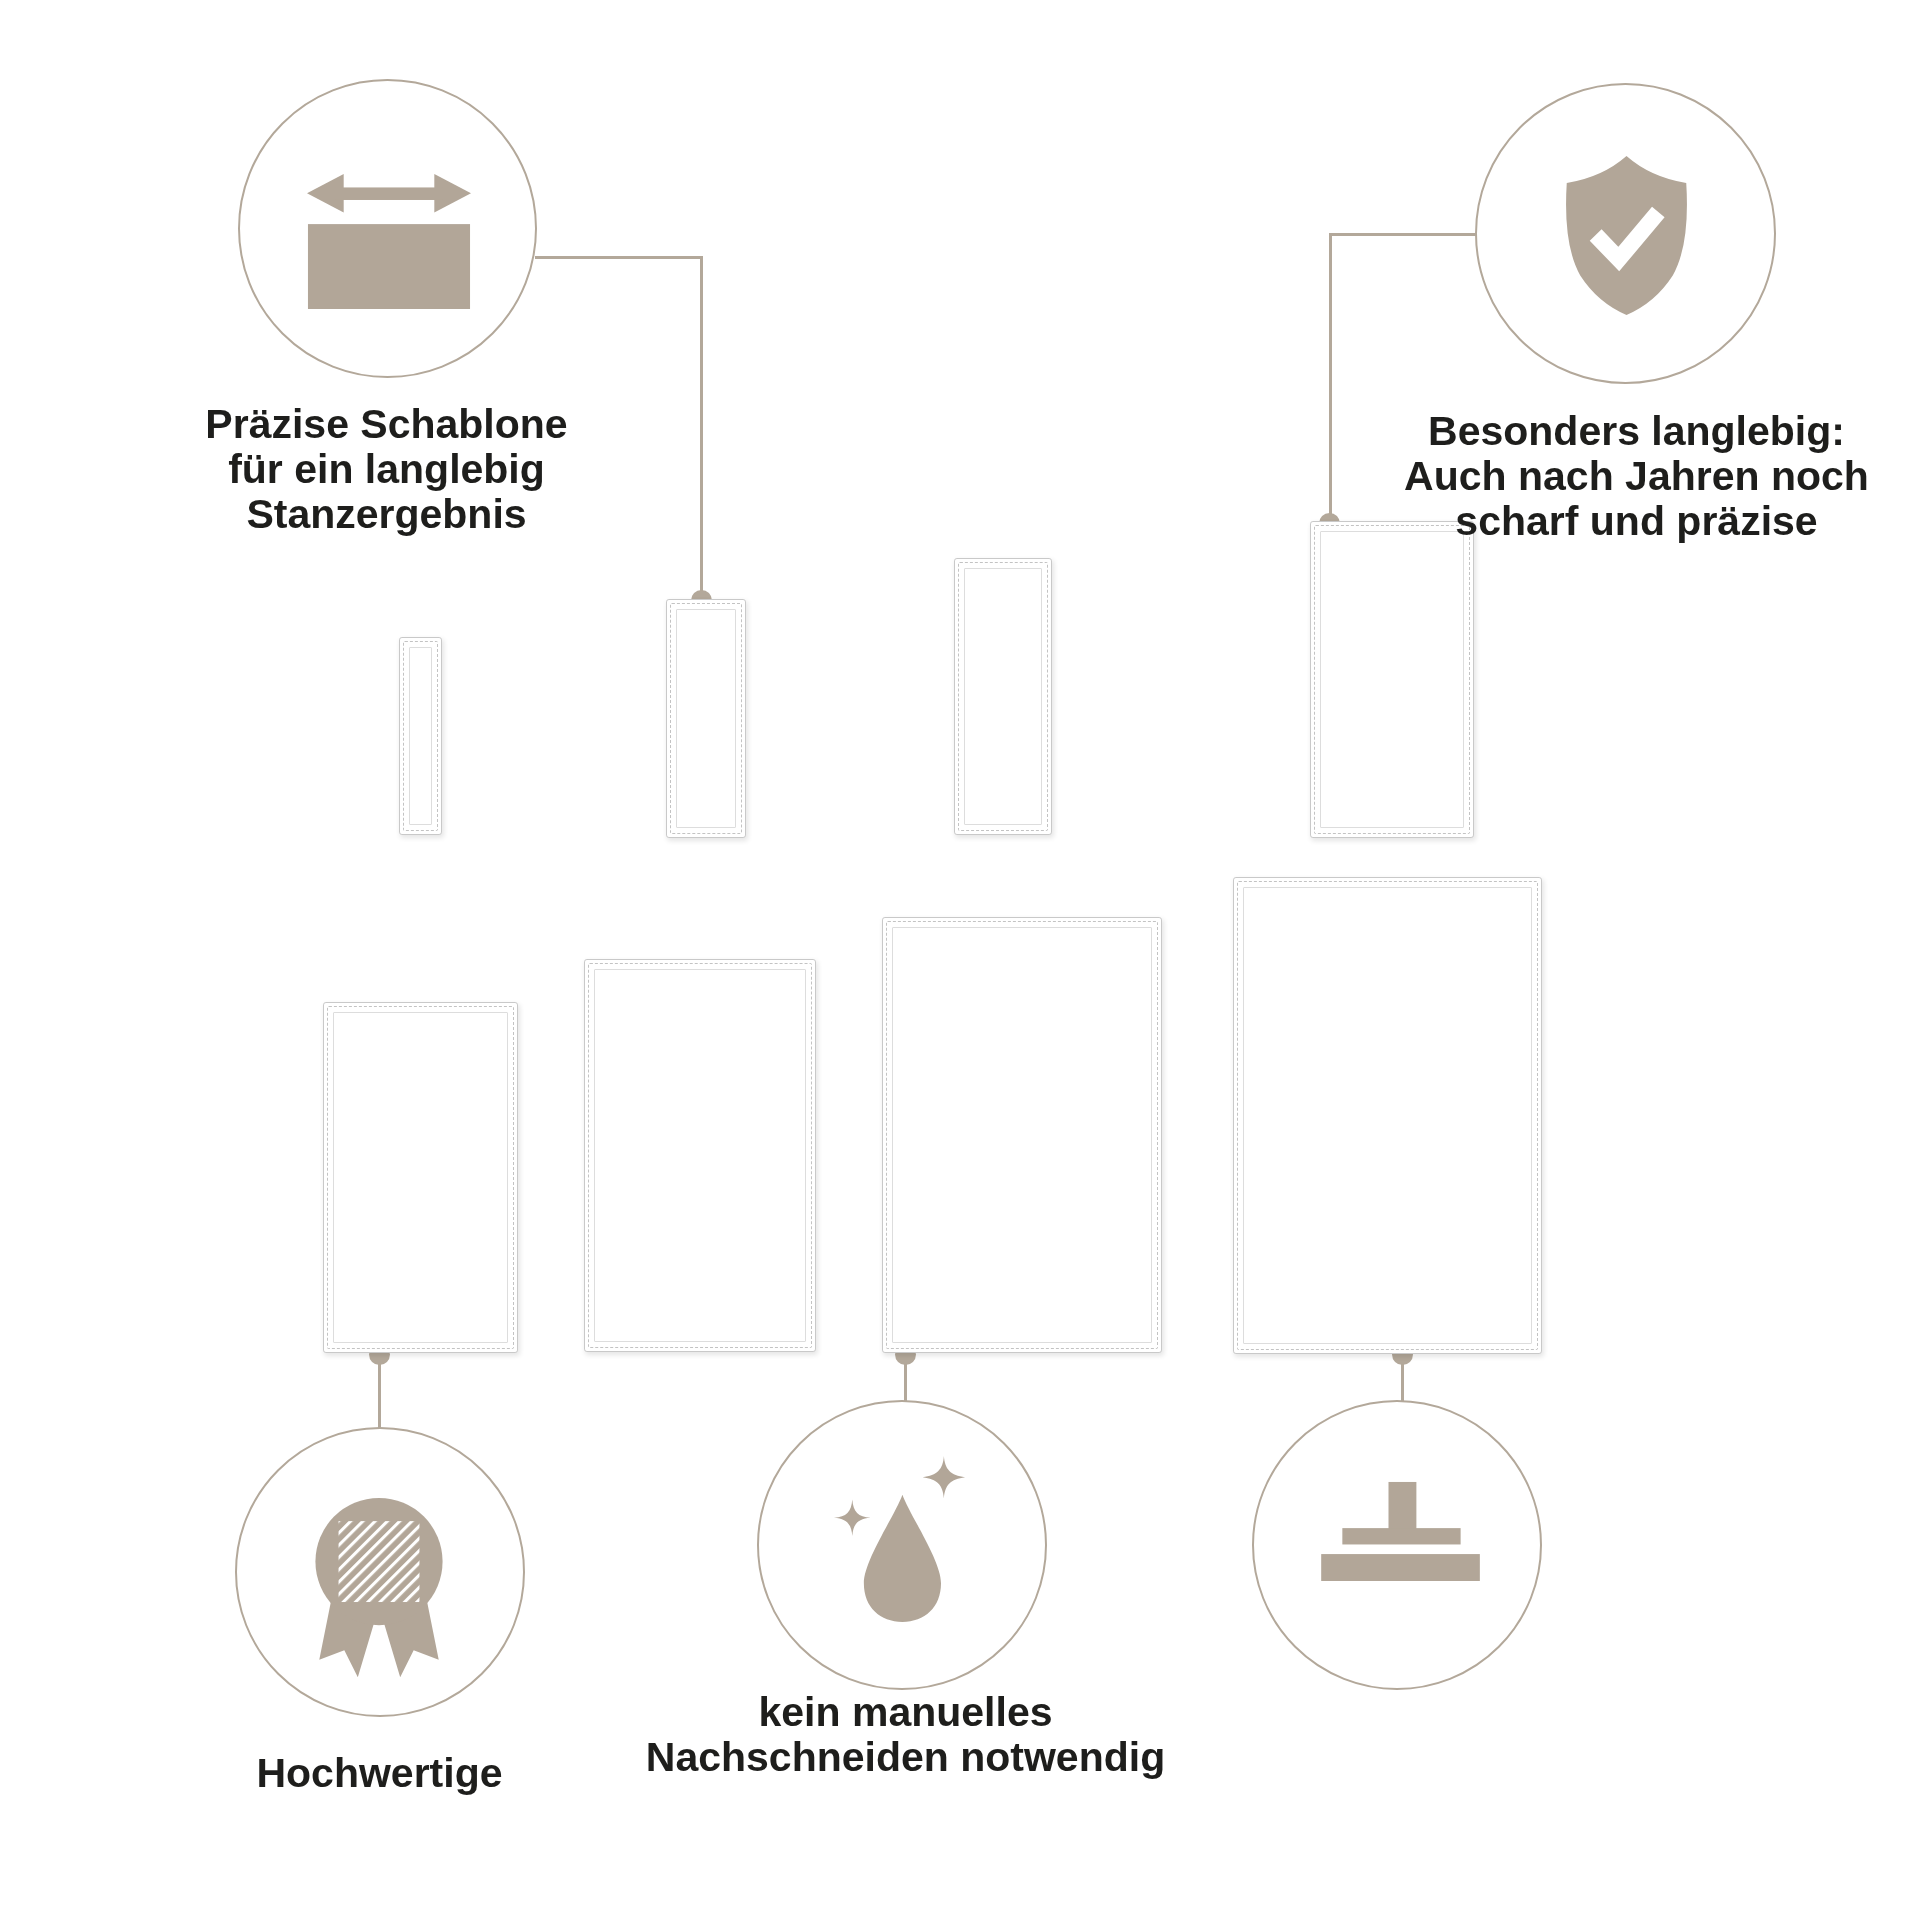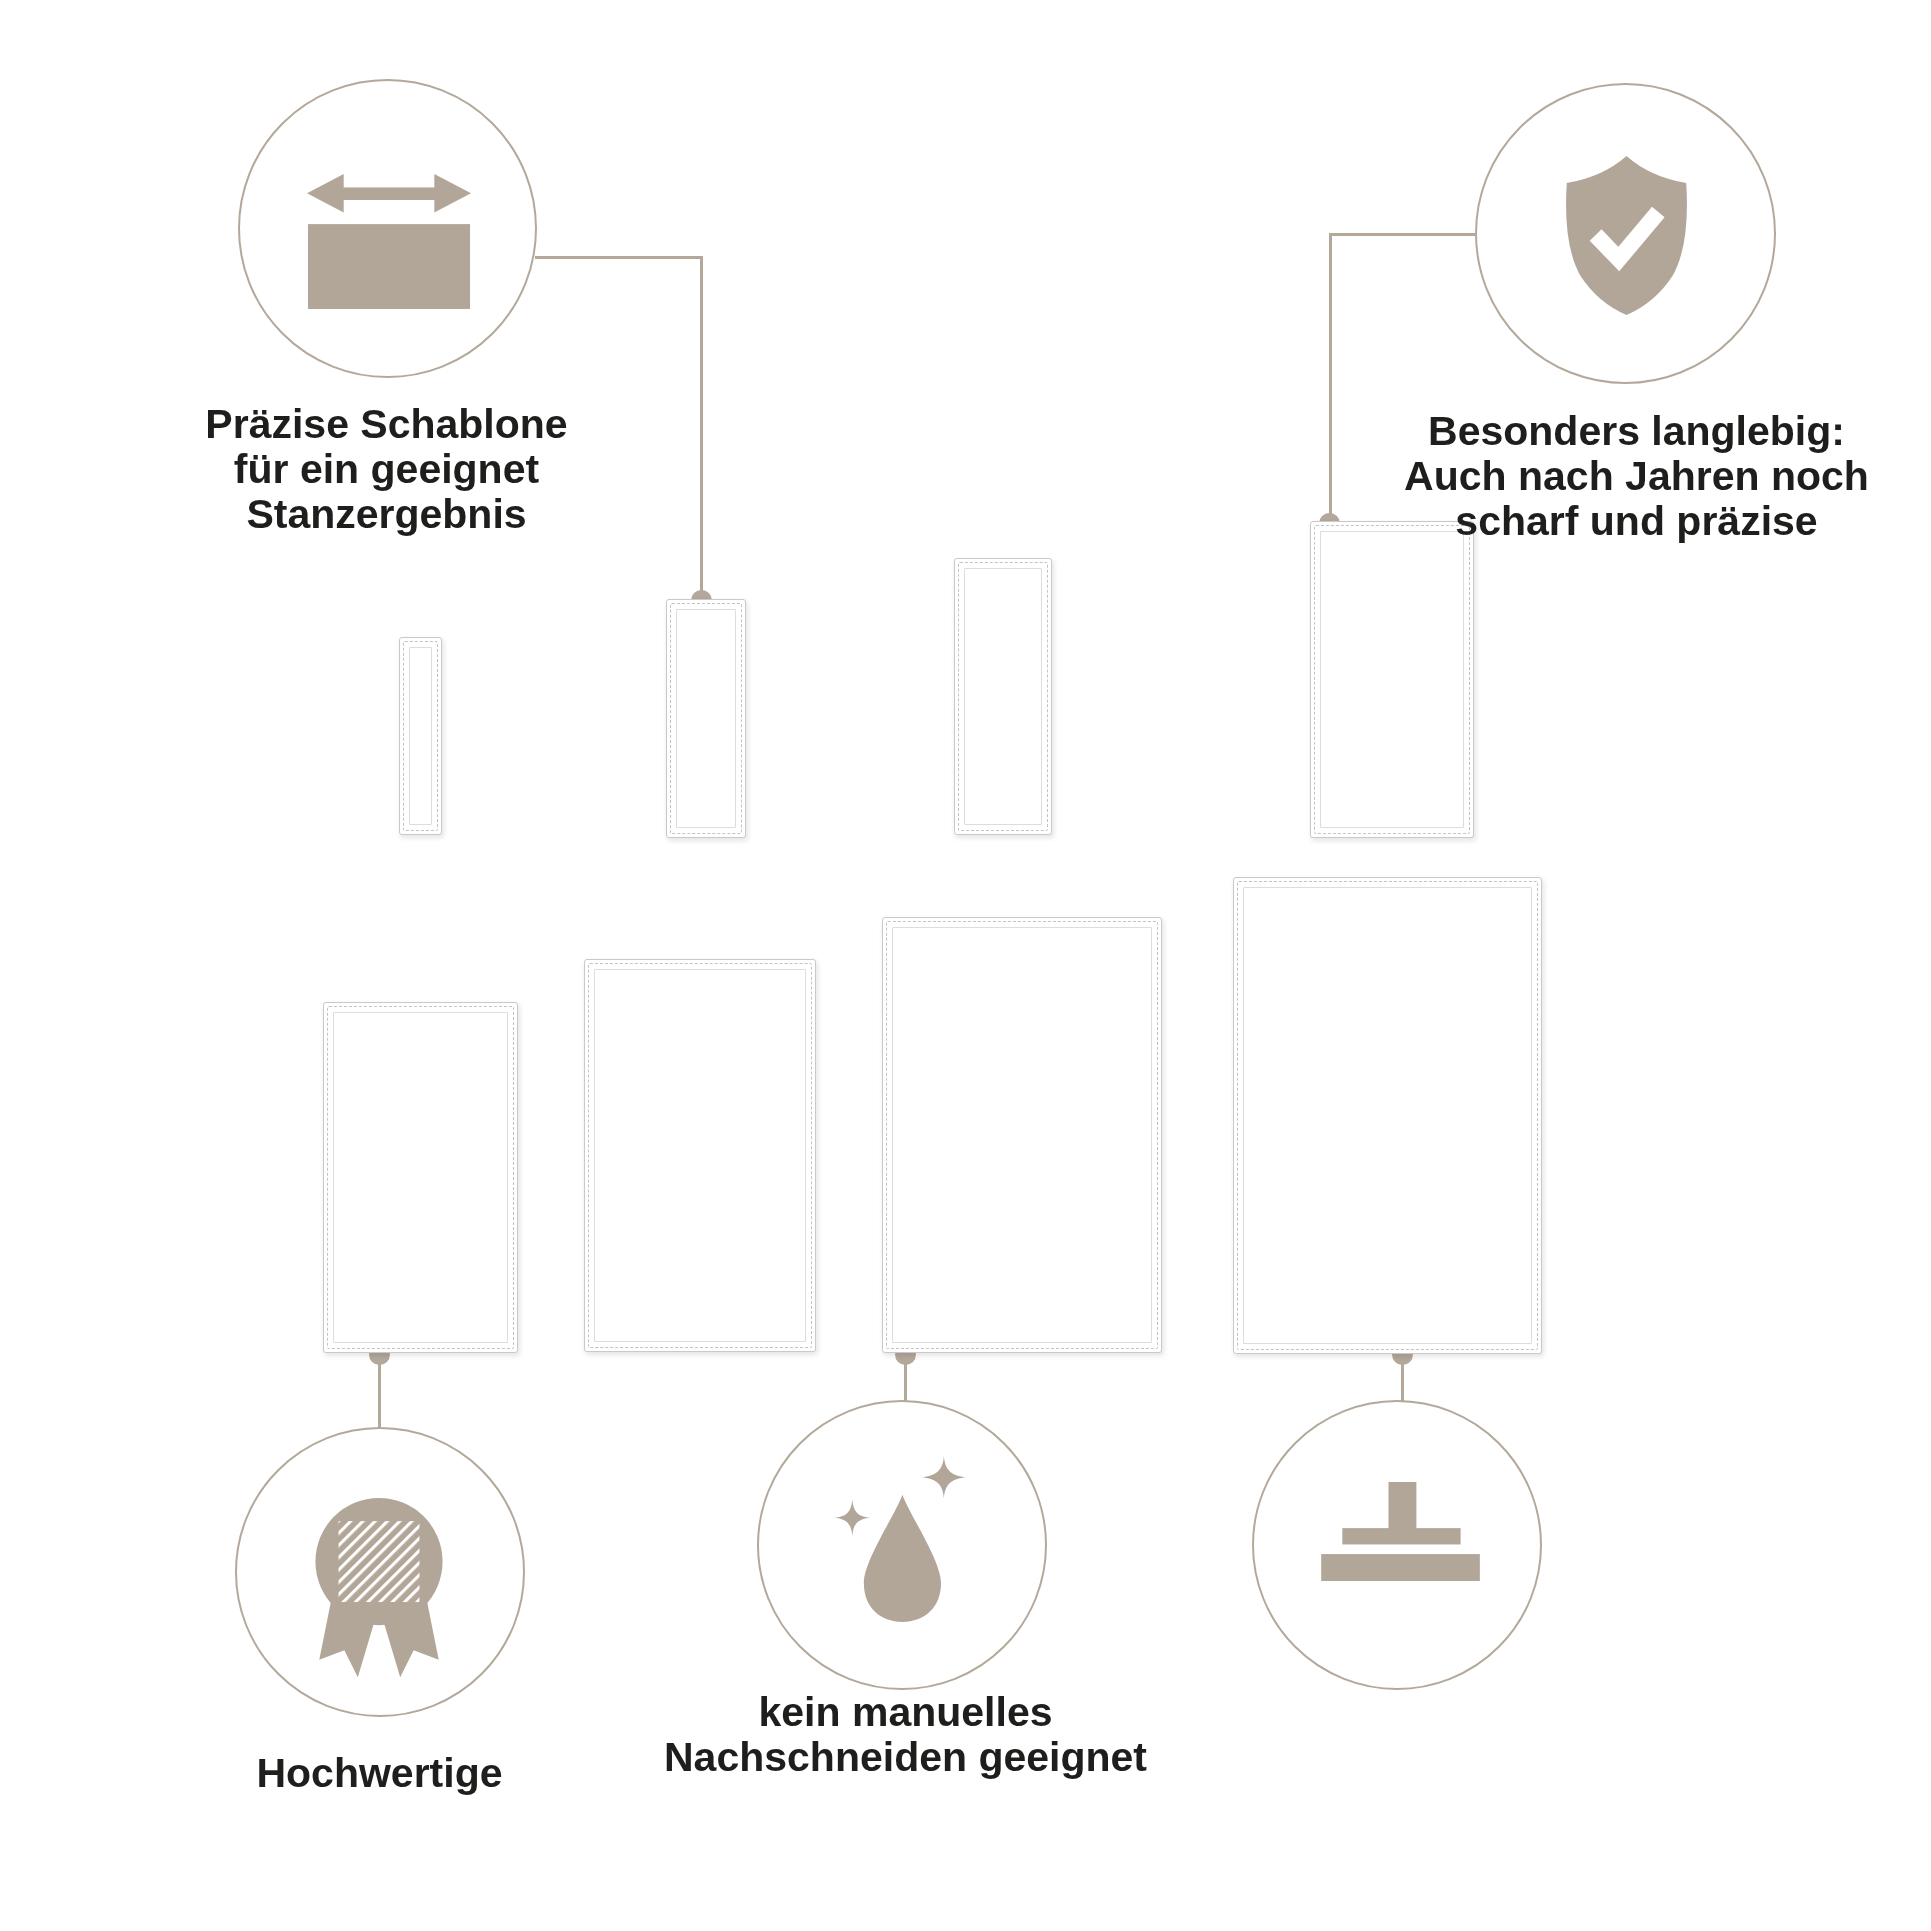--- a/index.html
+++ b/index.html
@@ -169,34 +169,34 @@
   <div class="die" id="f3"></div>
   <div class="die" id="f4"></div>
 
   <div class="die" id="f5"></div>
   <div class="die" id="f6"></div>
   <div class="die" id="f7"></div>
   <div class="die" id="f8"></div>
 
   <div class="caption" id="t-tl">
     <div>Präzise Schablone</div>
-    <div>für ein geeignet</div>
+    <div>für ein langlebig</div>
     <div>Stanzergebnis</div>
   </div>
 
   <div class="caption" id="t-tr">
     <div>Besonders langlebig:</div>
     <div>Auch nach Jahren noch</div>
     <div>scharf und präzise</div>
   </div>
 
   <div class="caption" id="t-bl">
     <div>Hochwertige</div>
   </div>
 
   <div class="caption" id="t-bm">
     <div>kein manuelles</div>
-    <div>Nachschneiden geeignet</div>
+    <div>Nachschneiden notwendig</div>
   </div>
 
 
 </div>
 
 
 </body></html>

